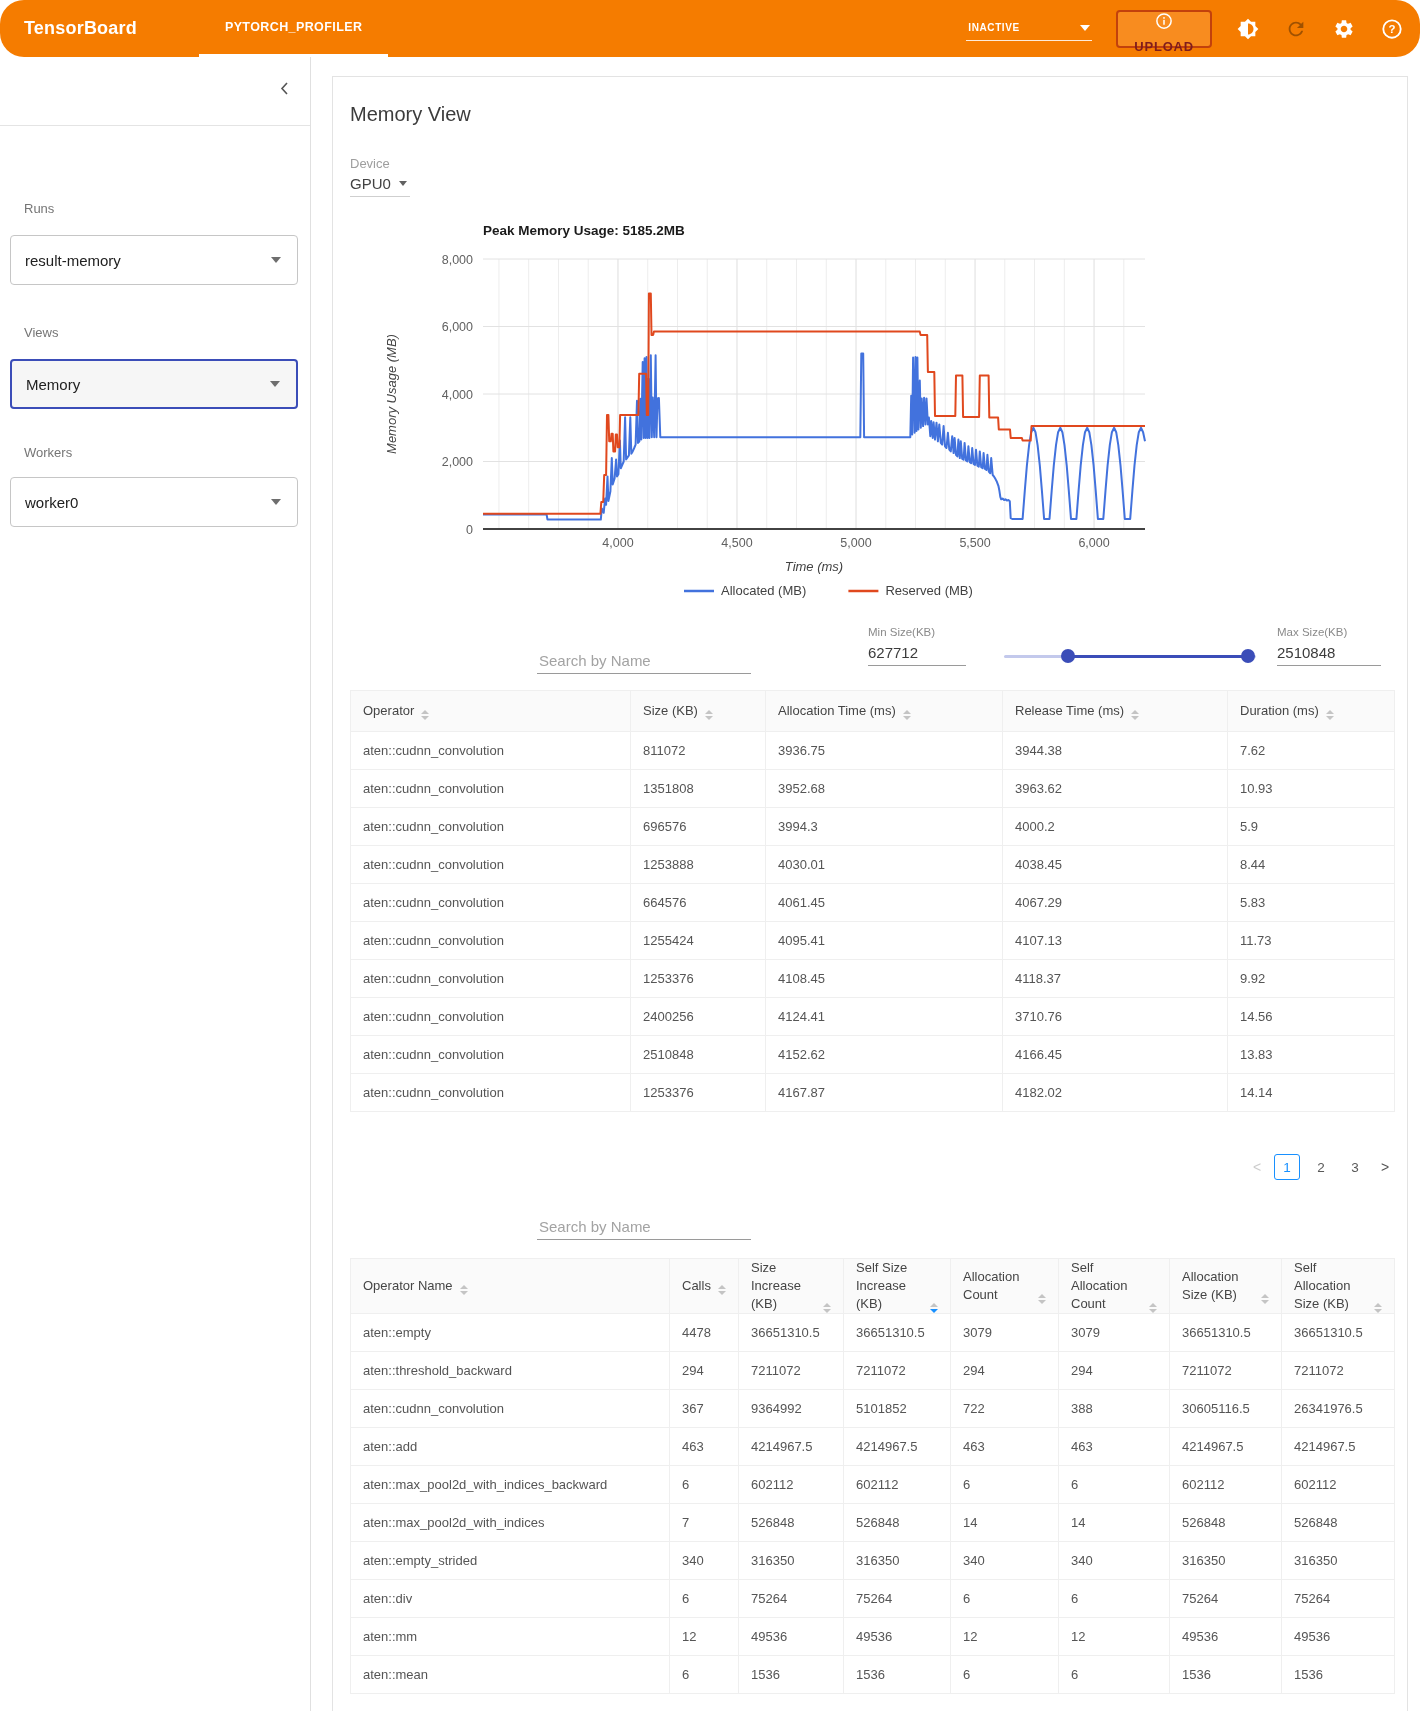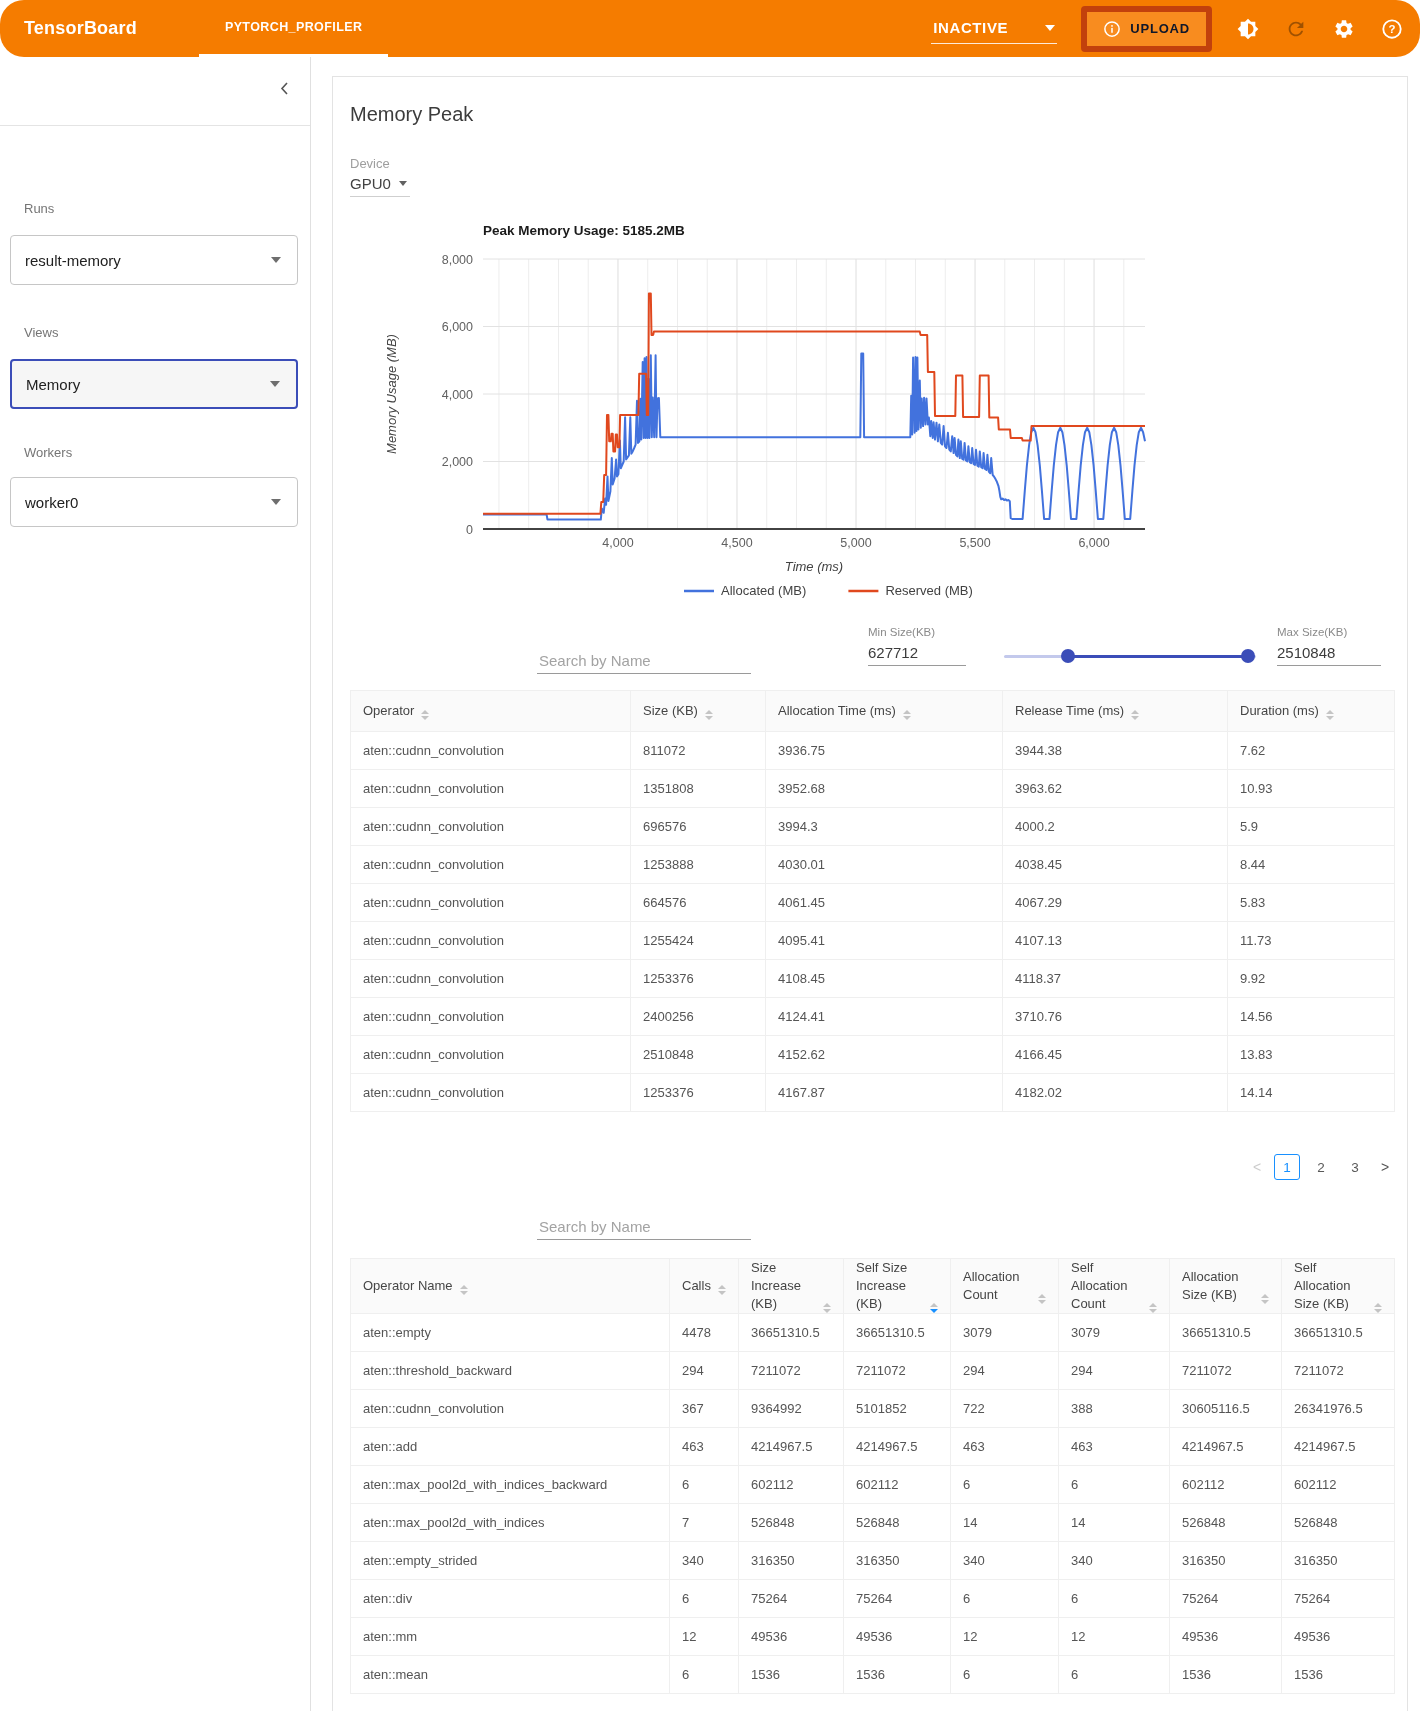--- a/index.html
+++ b/index.html
@@ -7,27 +7,27 @@
        font-family:"Liberation Sans",sans-serif;color:#333;}
   
   .topbar{position:absolute;top:0;left:0;width:1420px;height:57px;background:#f57c00;
           display:flex;align-items:stretch;z-index:5;border-radius:24px;}
   .brand{color:#fff;font-size:18px;font-weight:bold;display:flex;align-items:center;
          margin-left:24px;letter-spacing:.2px;}
   .tab{margin-left:62px;display:flex;align-items:center;padding:0 26px;color:#fff;
        font-size:12.5px;font-weight:bold;letter-spacing:.4px;border-bottom:3px solid #fff;}
   .topbar-right{margin-left:auto;display:flex;align-items:center;gap:24px;margin-right:16px;}
   .status-select{width:122px;display:flex;align-items:center;justify-content:space-between;
-       color:#fff;font-size:15px;font-weight:bold;letter-spacing:.6px;
+       color:#fff;font-size:10px;font-weight:bold;letter-spacing:.6px;
        border-bottom:1px solid rgba(255,255,255,.85);padding:6px 2px 7px 2px;cursor:pointer;gap:32px;}
   .caret-white{width:0;height:0;border-left:5px solid transparent;border-right:5px solid transparent;
        border-top:6px solid #fff;}
-  .upload-btn{height:34px;border:6px solid #c2410c;border-radius:4px;background:#f88c1f;
-       color:#0f172a;font-size:13px;font-weight:bold;letter-spacing:.8px;display:flex;
-       align-items:center;gap:9px;padding:0 16px;cursor:pointer;}
+  .upload-btn{height:34px;border:2px solid #c2410c;border-radius:4px;background:#f88c1f;
+       color:#7f1d1d;font-size:13px;font-weight:bold;letter-spacing:.8px;display:flex;
+       align-items:center;gap:9px;padding:0 16px;cursor:pointer;flex-direction:column;}
   .icon-btn{width:24px;height:24px;display:flex;align-items:center;justify-content:center;cursor:pointer;}
   
   .sidebar{position:absolute;top:57px;left:0;width:310px;bottom:0;background:#fff;
        border-right:1px solid #e0e0e0;}
   .collapse{position:absolute;top:24px;right:18px;cursor:pointer;}
   .side-divider{position:absolute;top:68px;left:0;right:0;border-top:1px solid #e4e4e4;}
   .side-label{position:absolute;left:24px;font-size:13px;color:#757575;}
   .side-select{position:absolute;left:10px;width:288px;height:50px;border:1px solid #c6c6c6;
        border-radius:4px;display:flex;align-items:center;justify-content:space-between;
        padding:0 16px 0 14px;box-sizing:border-box;font-size:15px;color:#212121;cursor:pointer;background:#fff;}
@@ -157,21 +157,21 @@
 
   <div class="side-label" style="top:388px">Workers</div>
   <div class="side-select" style="top:420px">
     <span>worker0</span>
     <span class="caret-gray"></span>
   </div>
 </div>
 
 <div class="main">
   <div class="card">
-    <h1 class="page-title">Memory Peak</h1>
+    <h1 class="page-title">Memory View</h1>
 
     <div class="device-label">Device</div>
     <div class="device-value">
       <span>GPU0</span>
       <span class="caret-sm"></span>
     </div>
 
     <div class="chart-wrap">
       <svg id="memchart" width="840" height="385">
           <line x1="138.94893923049264" x2="138.94893923049264" y1="40" y2="310" stroke="#ededed" stroke-width="1"></line>

